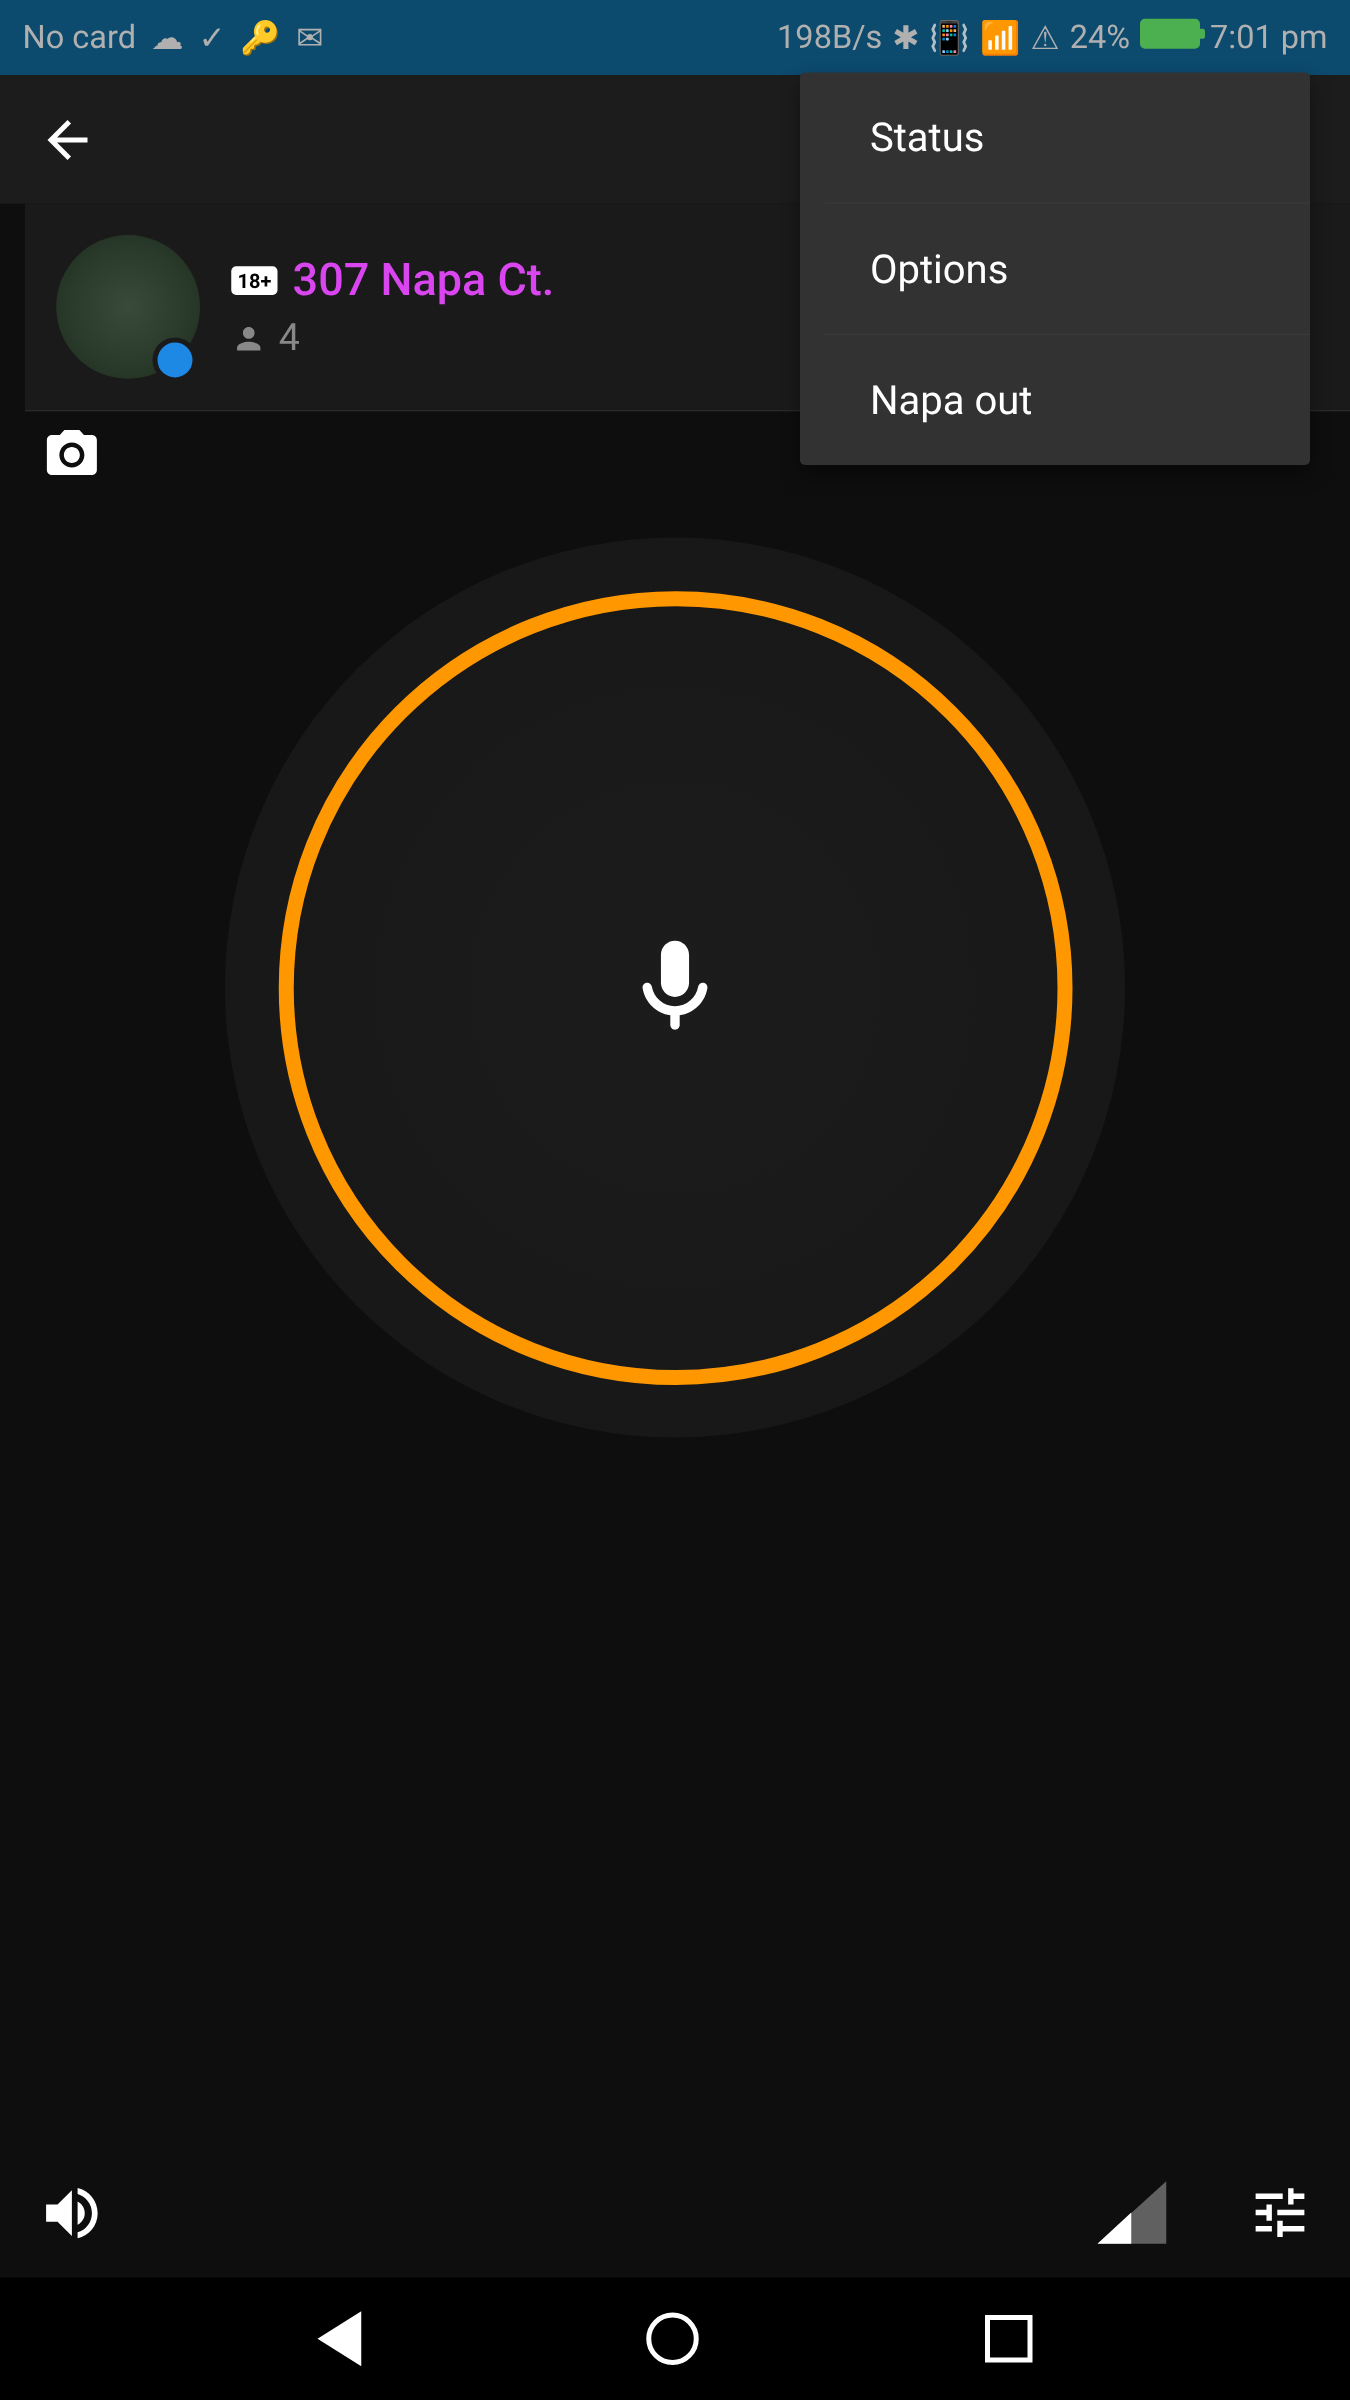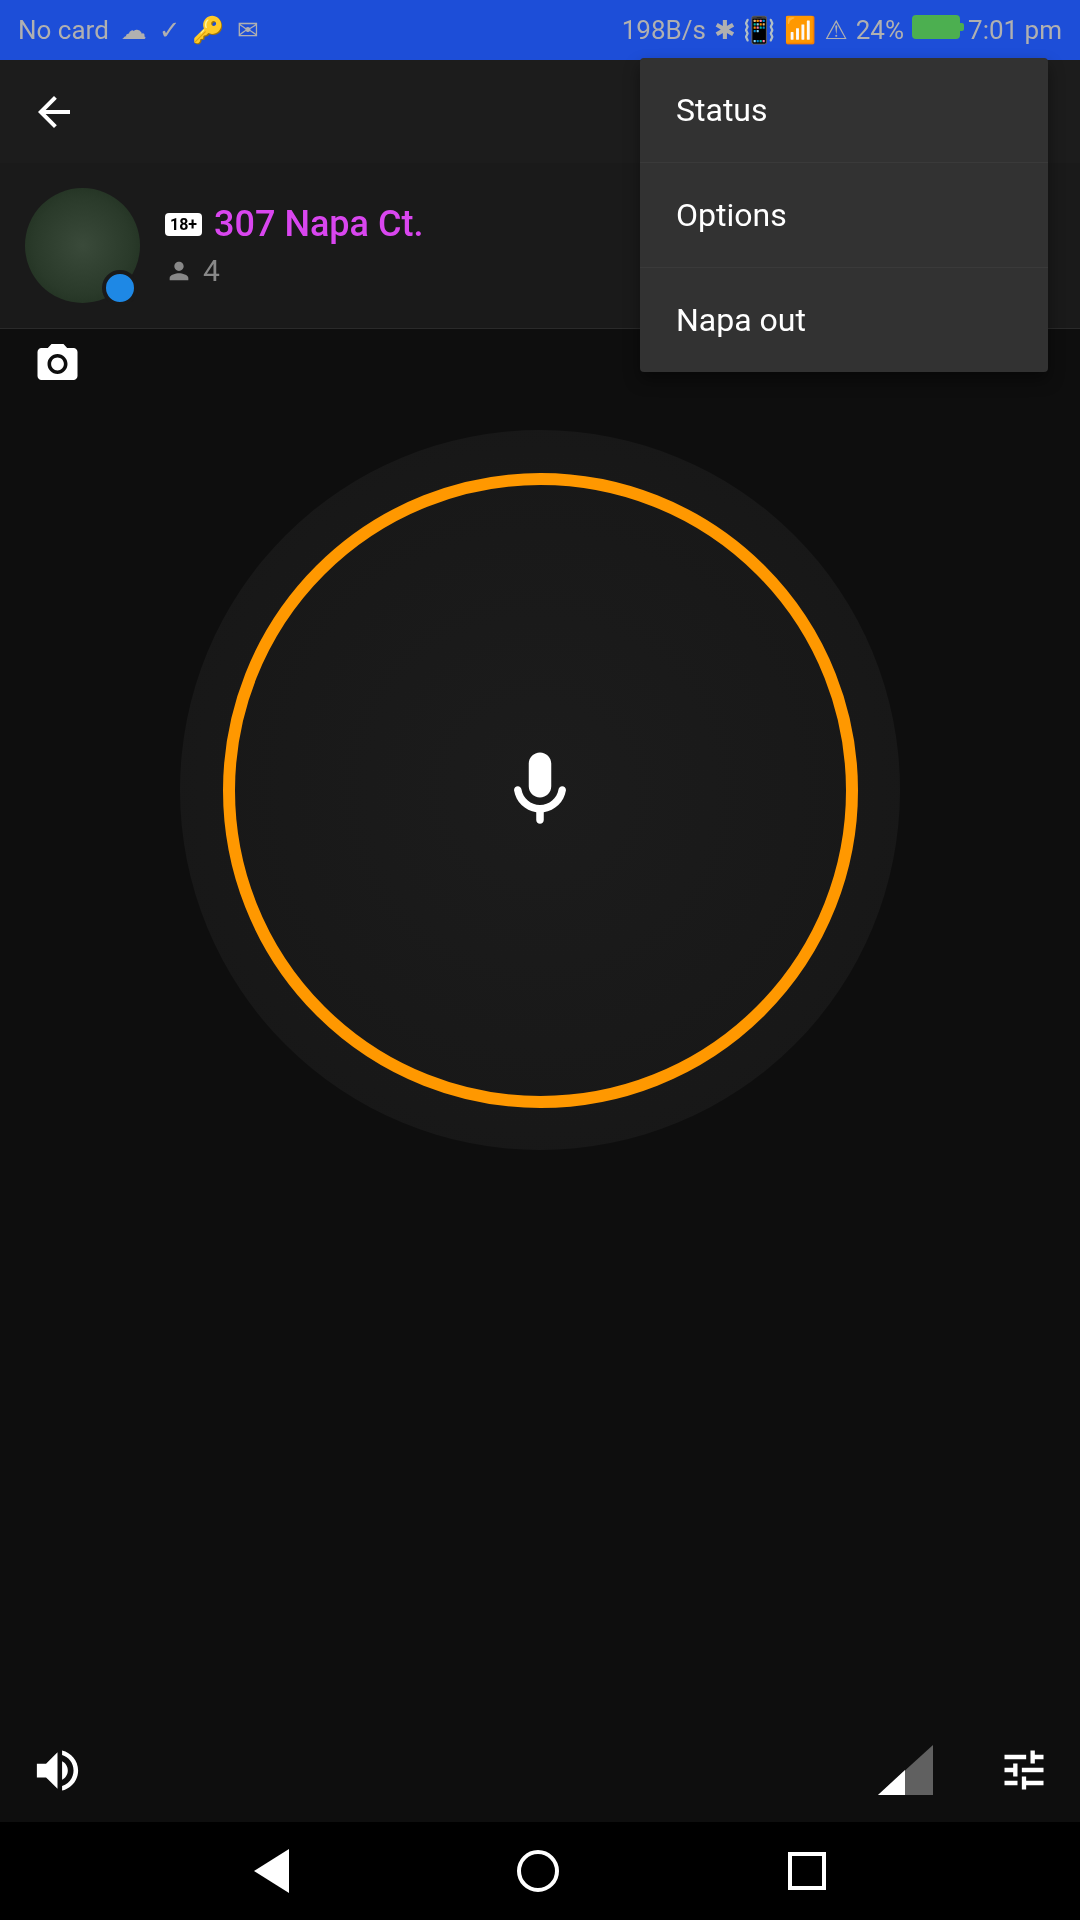--- a/index.html
+++ b/index.html
@@ -12,21 +12,21 @@
       height: 1920px;
       background-color: #0e0e0e;
       font-family: -apple-system, BlinkMacSystemFont, "Segoe UI", Roboto, sans-serif;
       color: #ffffff;
       position: relative;
       overflow: hidden;
     }
     
     .status-bar {
       height: 60px;
-      background-color: #1d4ed8;
+      background-color: #0c4a6e;
       display: flex;
       align-items: center;
       justify-content: space-between;
       padding: 0 18px;
       font-size: 26px;
       color: #b0b0b0;
     }
     .status-left {
       display: flex;
       align-items: center;
@@ -69,20 +69,21 @@
       cursor: pointer;
     }
     
     .channel-card {
       background-color: #1a1a1a;
       padding: 25px 25px;
       display: flex;
       align-items: center;
       gap: 25px;
       border-bottom: 1px solid #2a2a2a;
+      margin-left: 20px;
     }
     .channel-avatar {
       width: 115px;
       height: 115px;
       border-radius: 50%;
       background: radial-gradient(circle, #3a4a3a 0%, #2a3a2a 60%, #1a2a1a 100%);
       position: relative;
     }
     .channel-avatar::after {
       content: '';
@@ -230,20 +231,21 @@
       border-radius: 4px;
       box-shadow: 0 8px 16px rgba(0,0,0,0.4);
       z-index: 100;
     }
     .dropdown-item {
       padding: 33px 36px;
       font-size: 32px;
       color: #ffffff;
       cursor: pointer;
       border-bottom: 1px solid #3a3a3a;
+      margin-left: 20px;
     }
     .dropdown-item:last-child {
       border-bottom: none;
     }
     
     .nav-bar {
       position: absolute;
       bottom: 0;
       left: 0;
       right: 0;

